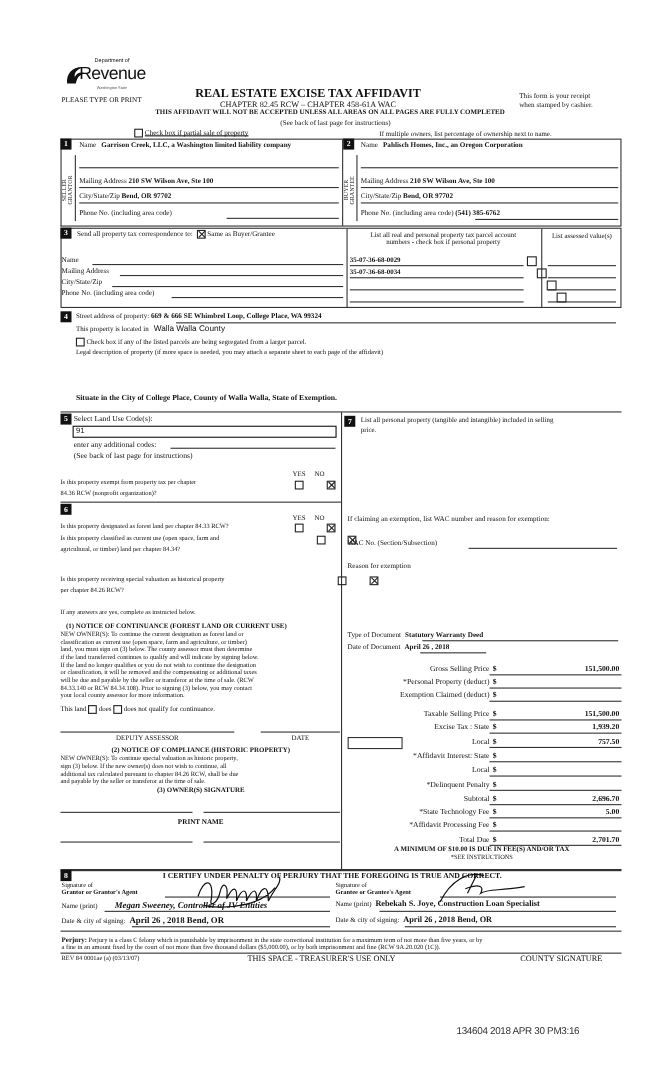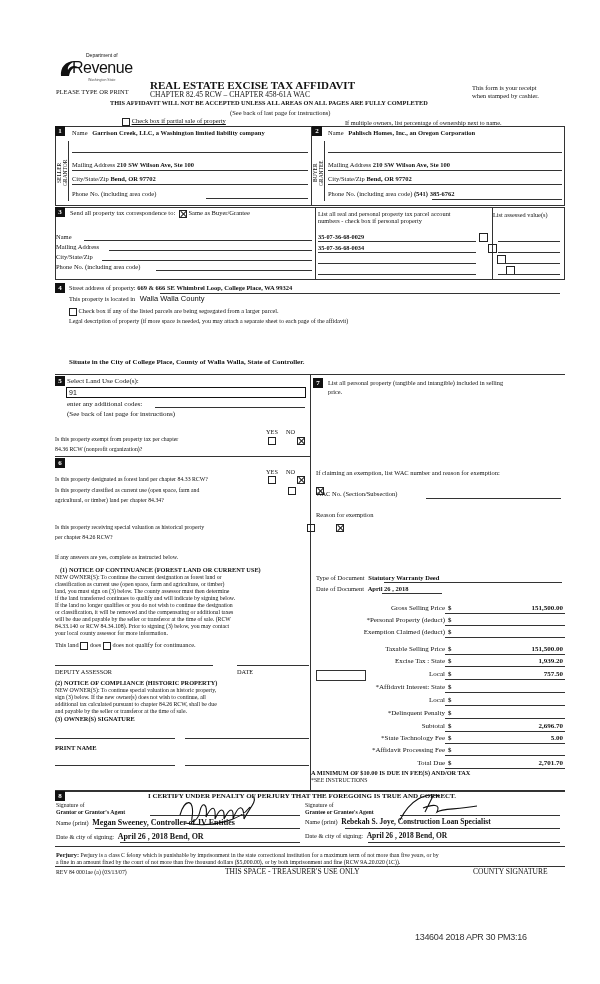--- a/index.html
+++ b/index.html
@@ -8,21 +8,21 @@
   .abs { position: absolute; }
   .bold { font-weight: bold; }
   .sec-num { display: inline-block; background: #111; color: #fff; font-weight: bold; font-size: 7px; width: 10px; height: 10px; line-height: 10px; text-align: center; }
   .line { border-bottom: 1px solid #333; }
   .cb { display: inline-block; width: 8px; height: 8px; border: 1px solid #222; vertical-align: middle; position: relative; }
   .cb.x::before, .cb.x::after { content: ""; position: absolute; left: 3px; top: -1px; width: 1px; height: 8px; background: #222; }
   .cb.x::before { transform: rotate(45deg); }
   .cb.x::after { transform: rotate(-45deg); }
   .vlabel { writing-mode: vertical-rl; transform: rotate(180deg); font-size: 5.5px; text-align: center; line-height: 1; }
   .fill { font-weight: bold; font-size: 7px; }
-  .center { text-align: left; }
+  .center { text-align: center; }
   .amt-row { position: absolute; left: 315px; width: 250px; height: 11px; font-size: 7px; }
   .amt-row .lbl { position: absolute; right: 120px; top: 0; white-space: nowrap; }
   .amt-row .dol { position: absolute; left: 133px; top: 0; font-weight: bold; }
   .amt-row .val { position: absolute; left: 130px; right: 0; top: 0; text-align: right; font-weight: bold; border-bottom: 1px solid #333; padding-right: 2px; height: 10px; }
   .sig-scribble { stroke: #111; fill: none; stroke-width: 1.1; }
 </style>
 </head>
 <body>
 
 <div class="abs" style="left:58px;top:53px;width:70px;height:30px;">
@@ -141,21 +141,21 @@
   <div class="abs line" style="left:105px;top:10px;width:400px;"></div>
   <div class="abs" style="left:14px;top:12px;font-size:6.3px;">
     <span>This property is located in</span>
     <span style="font-family:'Liberation Sans',sans-serif;font-size:7.5px;margin-left:3px;">Walla Walla County</span>
   </div>
   <div class="abs" style="left:14px;top:24px;font-size:6.3px;">
     <span class="cb"></span>
     <span>Check box if any of the listed parcels are being segregated from a larger parcel.</span>
   </div>
   <div class="abs" style="left:14px;top:35px;font-size:6px;">Legal description of property (if more space is needed, you may attach a separate sheet to each page of the affidavit)</div>
-  <div class="abs bold" style="left:14px;top:75px;font-size:7px;">Situate in the City of College Place, County of Walla Walla, State of Controller.</div>
+  <div class="abs bold" style="left:14px;top:75px;font-size:7px;">Situate in the City of College Place, County of Walla Walla, State of Exemption.</div>
 </div>
 
 <div class="abs" style="left:55px;top:374px;width:255px;height:82px;border-top:1px solid #333;">
   <span class="sec-num abs" style="left:0;top:1px;">5</span>
   <div class="abs" style="left:12px;top:2px;font-size:7px;">Select Land Use Code(s):</div>
   <div class="abs" style="left:11px;top:12px;width:240px;height:11px;border:1.5px solid #111;font-family:'Liberation Sans',sans-serif;font-size:7px;padding-left:2px;line-height:9px;">91</div>
   <div class="abs" style="left:12px;top:25px;font-size:7px;">enter any additional codes:</div>
   <div class="abs line" style="left:100px;top:32px;width:150px;"></div>
   <div class="abs" style="left:12px;top:35px;font-size:7px;">(See back of last page for instructions)</div>
   <div class="abs" style="left:211px;top:53px;font-size:6.3px;">YES</div>
@@ -337,21 +337,21 @@
 <div class="abs" style="left:56px;top:802px;font-size:5.8px;line-height:7px;">
   <div>Signature of</div>
   <div class="bold">Grantor or Grantor's Agent</div>
 </div>
 <div class="abs line" style="left:150px;top:815px;width:150px;"></div>
 <svg class="abs" style="left:170px;top:793px;" width="110" height="40" viewBox="0 0 110 40">
   <path class="sig-scribble" d="M10 22 C15 5 25 5 22 25 C20 32 28 28 30 18 C32 8 38 10 36 24 C42 12 46 12 45 26 C50 14 55 14 54 26 C60 14 64 14 63 26 C68 12 74 10 74 26 C80 14 86 10 84 4 M15 30 C40 35 70 28 80 14"></path>
 </svg>
 <div class="abs" style="left:56px;top:818px;font-size:6.3px;">
   <span>Name (print)</span>
-  <span class="fill" style="font-size:8px;margin-left:2px;">Megan Sweeney, Controller of JV Entities</span>
+  <span class="fill" style="font-size:8px;margin-left:14px;font-style:italic;">Megan Sweeney, Controller of JV Entities</span>
 </div>
 <div class="abs line" style="left:95px;top:828px;width:205px;"></div>
 <div class="abs" style="left:56px;top:832px;font-size:6.3px;">
   <span>Date &amp; city of signing:</span>
   <span class="fill" style="font-size:8px;margin-left:2px;">April 26 , 2018   Bend, OR</span>
 </div>
 <div class="abs line" style="left:120px;top:842px;width:180px;"></div>
 
 <div class="abs" style="left:305px;top:802px;font-size:5.8px;line-height:7px;">
   <div>Signature of</div>

